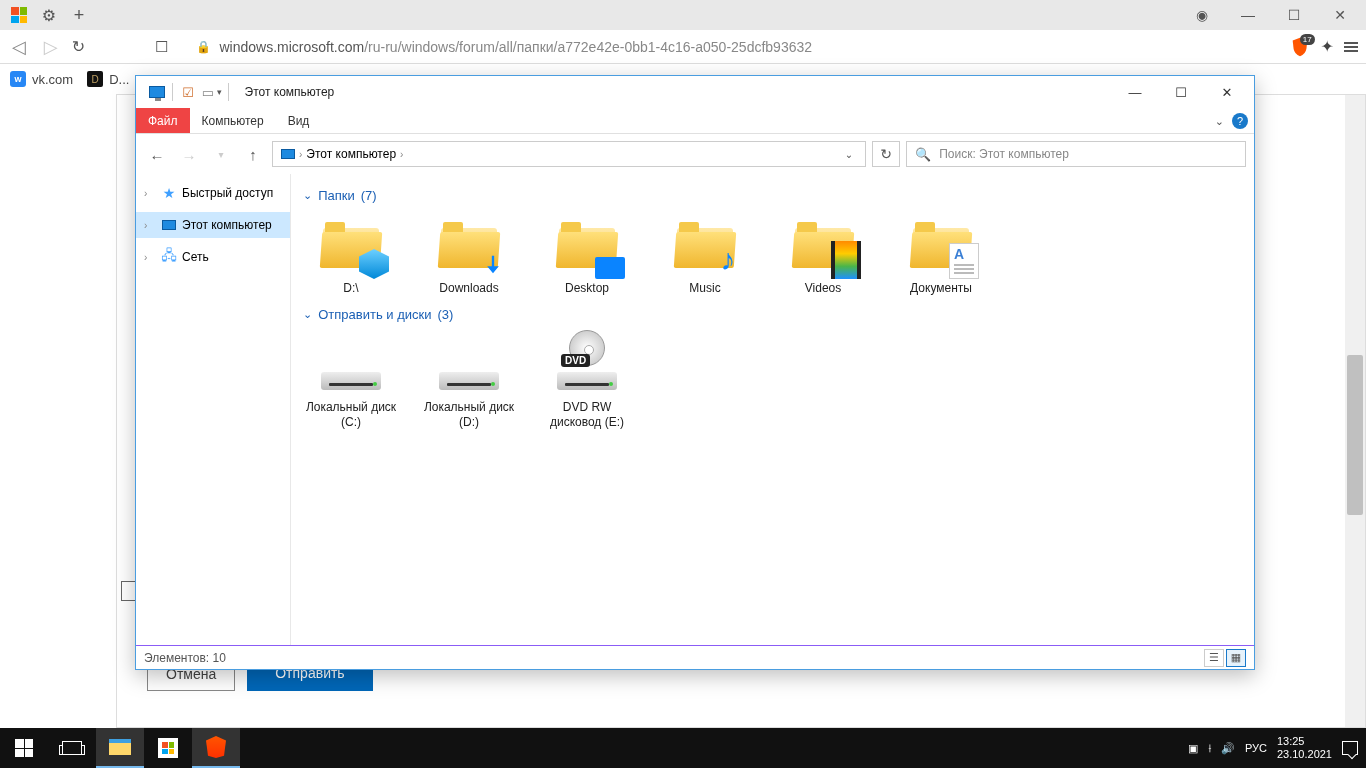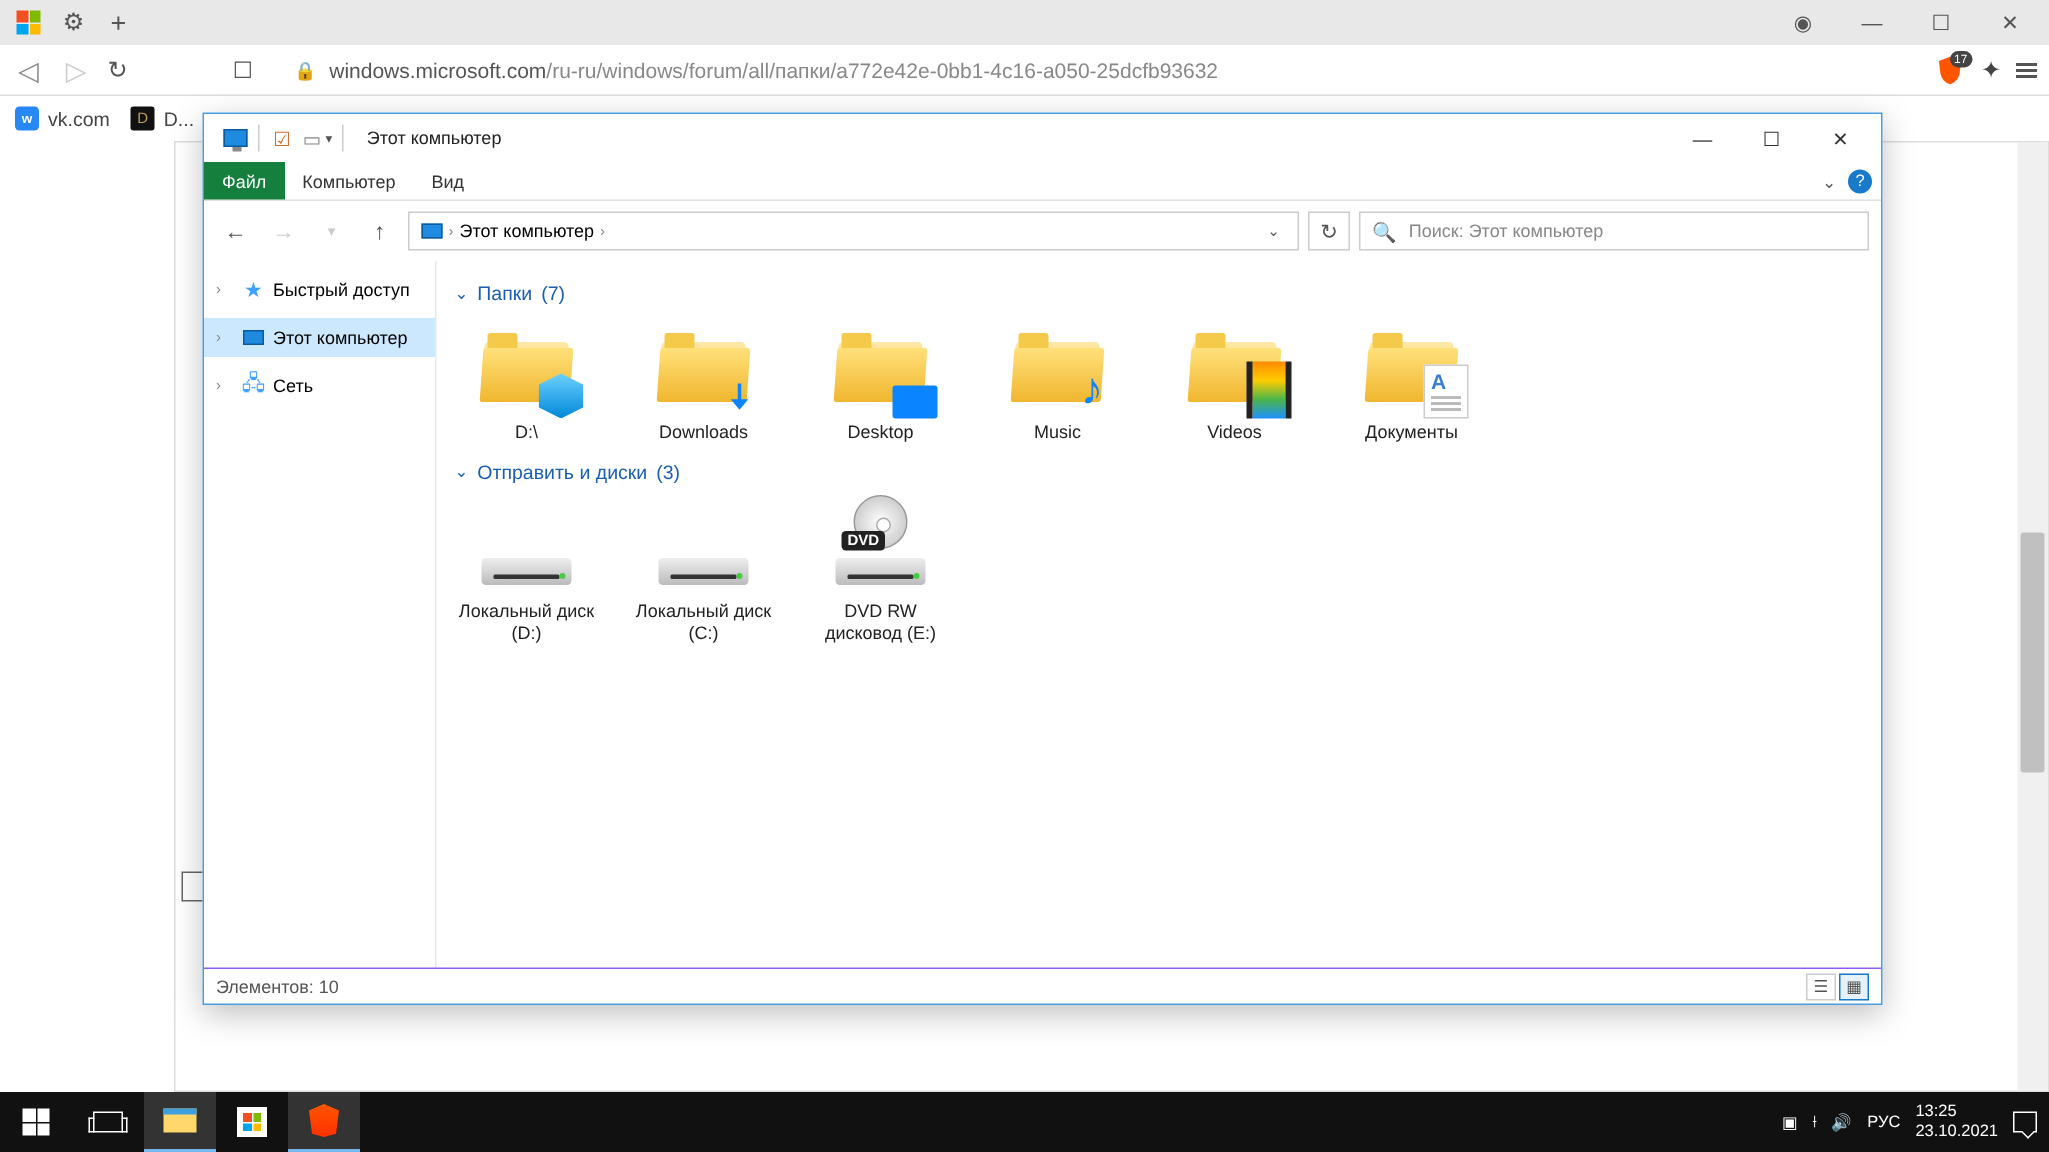--- a/index.html
+++ b/index.html
@@ -54,21 +54,21 @@
 .monitor-ico { width:16px; height:12px; background:#1e8ae0; border:1px solid #0a5aa0; position:relative; }
 .monitor-ico:after { content:""; position:absolute; bottom:-4px; left:5px; width:6px; height:3px; background:#888; }
 .qat-sep { width:1px; height:18px; background:#ccc; margin: 0 4px; }
 .qat-dd { font-size:9px; color:#555; margin-left:-2px; }
 .exp-title-text { font-size:12px; color:#222; margin-left:4px; }
 .exp-title-btns { margin-left:auto; display:flex; }
 .exp-title-btns div { width:46px; height:32px; display:flex; align-items:center; justify-content:center; font-size:13px; color:#333; }
 
 .exp-ribbon { height: 26px; background:#fff; display:flex; align-items:stretch; border-bottom:1px solid #e0e0e0; position:relative; }
 .ribbon-tab { padding: 0 12px; font-size:12px; display:flex; align-items:center; color:#333; }
-.ribbon-tab.file { background:#15803d; color:#fff; }
+.ribbon-tab.file { background:#ef4444; color:#fff; }
 .ribbon-right { position:absolute; right:6px; top:0; height:26px; display:flex; align-items:center; gap:8px; }
 .ribbon-chev { font-size:11px; color:#555; }
 .ribbon-help { width:16px; height:16px; border-radius:50%; background:#1979ca; color:#fff; font-size:11px; display:flex; align-items:center; justify-content:center; }
 
 .exp-addr { height: 40px; display:flex; align-items:center; padding: 0 8px; gap:6px; }
 .addr-nav-btn { width:26px; height:26px; display:flex; align-items:center; justify-content:center; color:#555; font-size:15px; }
 .addr-nav-btn.disabled { color:#ccc; }
 .addr-bar { flex:1; height:26px; border:1px solid #ccc; display:flex; align-items:center; padding:0 4px; font-size:12px; }
 .addr-bar .crumb { display:flex; align-items:center; gap:4px; padding:0 4px; }
 .addr-bar .chev { color:#888; font-size:10px; }
@@ -203,20 +203,24 @@
     </div>
   <div class="bm-item">
       <div class="d-ico">D</div>
       <span>D...</span>
     </div>
 </div>
 
 <div class="page-bg">
   <div class="page-body">
     <div class="page-input-stub"></div>
+    <div class="page-footer-btns">
+      <div class="btn-cancel">Отмена</div>
+      <div class="btn-send">Отправить</div>
+    </div>
     <div class="page-scroll">
         <div class="thumb"></div>
       </div>
   </div>
 </div>
 
 <div class="explorer">
 
   <div class="exp-title">
     <div class="qat">
@@ -378,30 +382,20 @@
           <div class="label">Документы</div>
         </div>
       </div>
 
       <div class="group-hdr">
         <span class="group-chev">⌄</span>
         <span>Отправить и диски</span>
         <span>(3)</span>
       </div>
       <div class="items-grid">
-        <div class="item">
-          <div class="ico-wrap">
-              <div class="drive">
-                <div class="body"></div>
-                <div class="slot"></div>
-                <div class="led"></div>
-              </div>
-            </div>
-          <div class="label">Локальный диск (D:)</div>
-        </div>
         <div class="item">
           <div class="ico-wrap">
               <div class="drive">
                 <div class="wlogo">
                   <div class="wlogo-grid">
                     <div></div>
                     <div></div>
                     <div></div>
                     <div></div>
                   </div>
@@ -409,20 +403,30 @@
                 <div class="body"></div>
                 <div class="slot"></div>
                 <div class="led"></div>
               </div>
             </div>
           <div class="label">Локальный диск (C:)</div>
         </div>
         <div class="item">
           <div class="ico-wrap">
               <div class="drive">
+                <div class="body"></div>
+                <div class="slot"></div>
+                <div class="led"></div>
+              </div>
+            </div>
+          <div class="label">Локальный диск (D:)</div>
+        </div>
+        <div class="item">
+          <div class="ico-wrap">
+              <div class="drive">
                 <div class="dvd-disc"></div>
                 <div class="dvd-label">DVD</div>
                 <div class="body"></div>
                 <div class="slot"></div>
                 <div class="led"></div>
               </div>
             </div>
           <div class="label">DVD RW дисковод (E:)</div>
         </div>
       </div>

